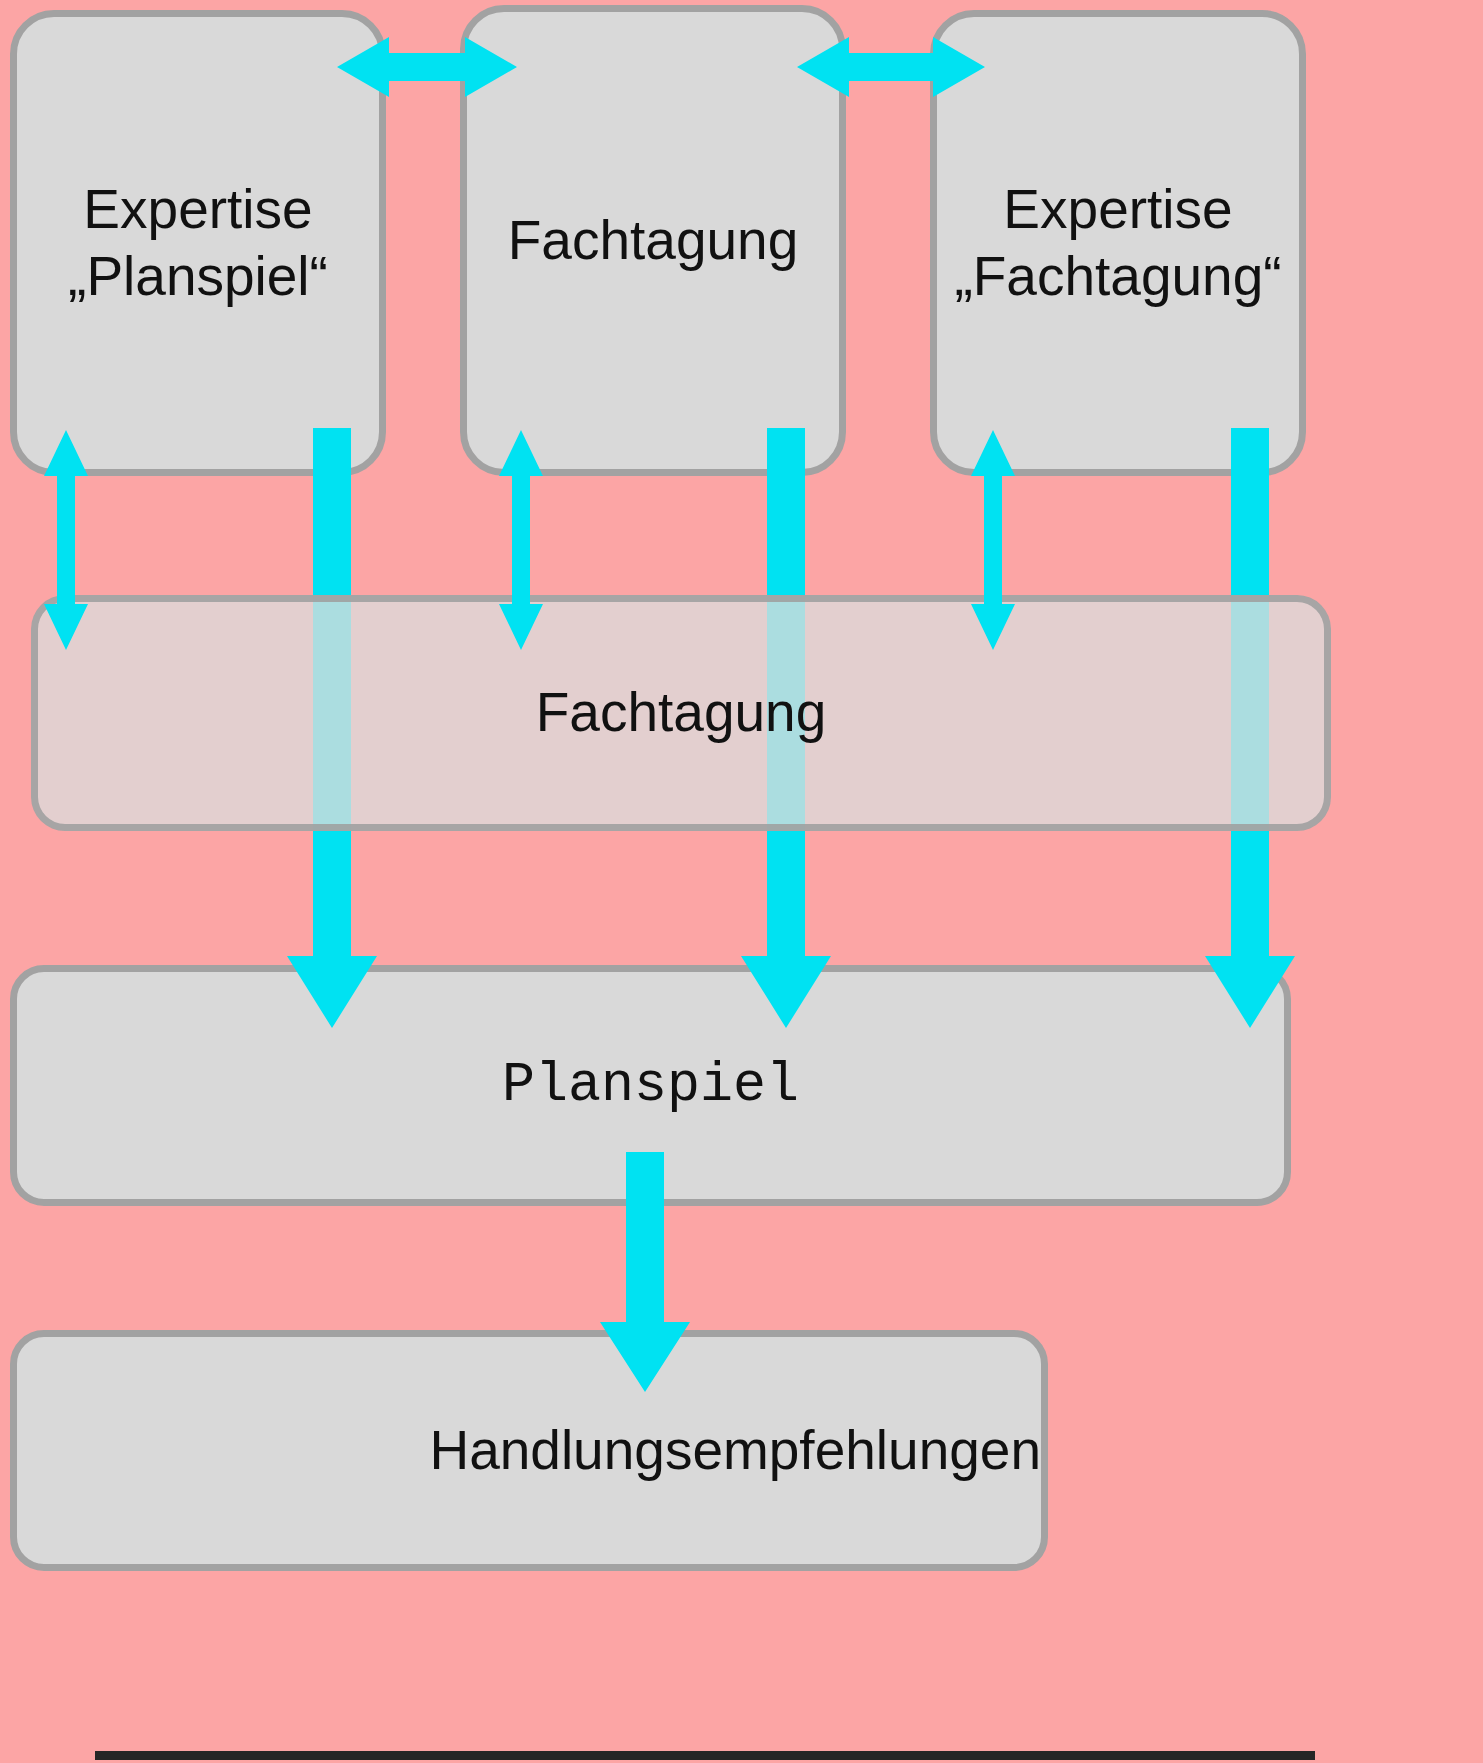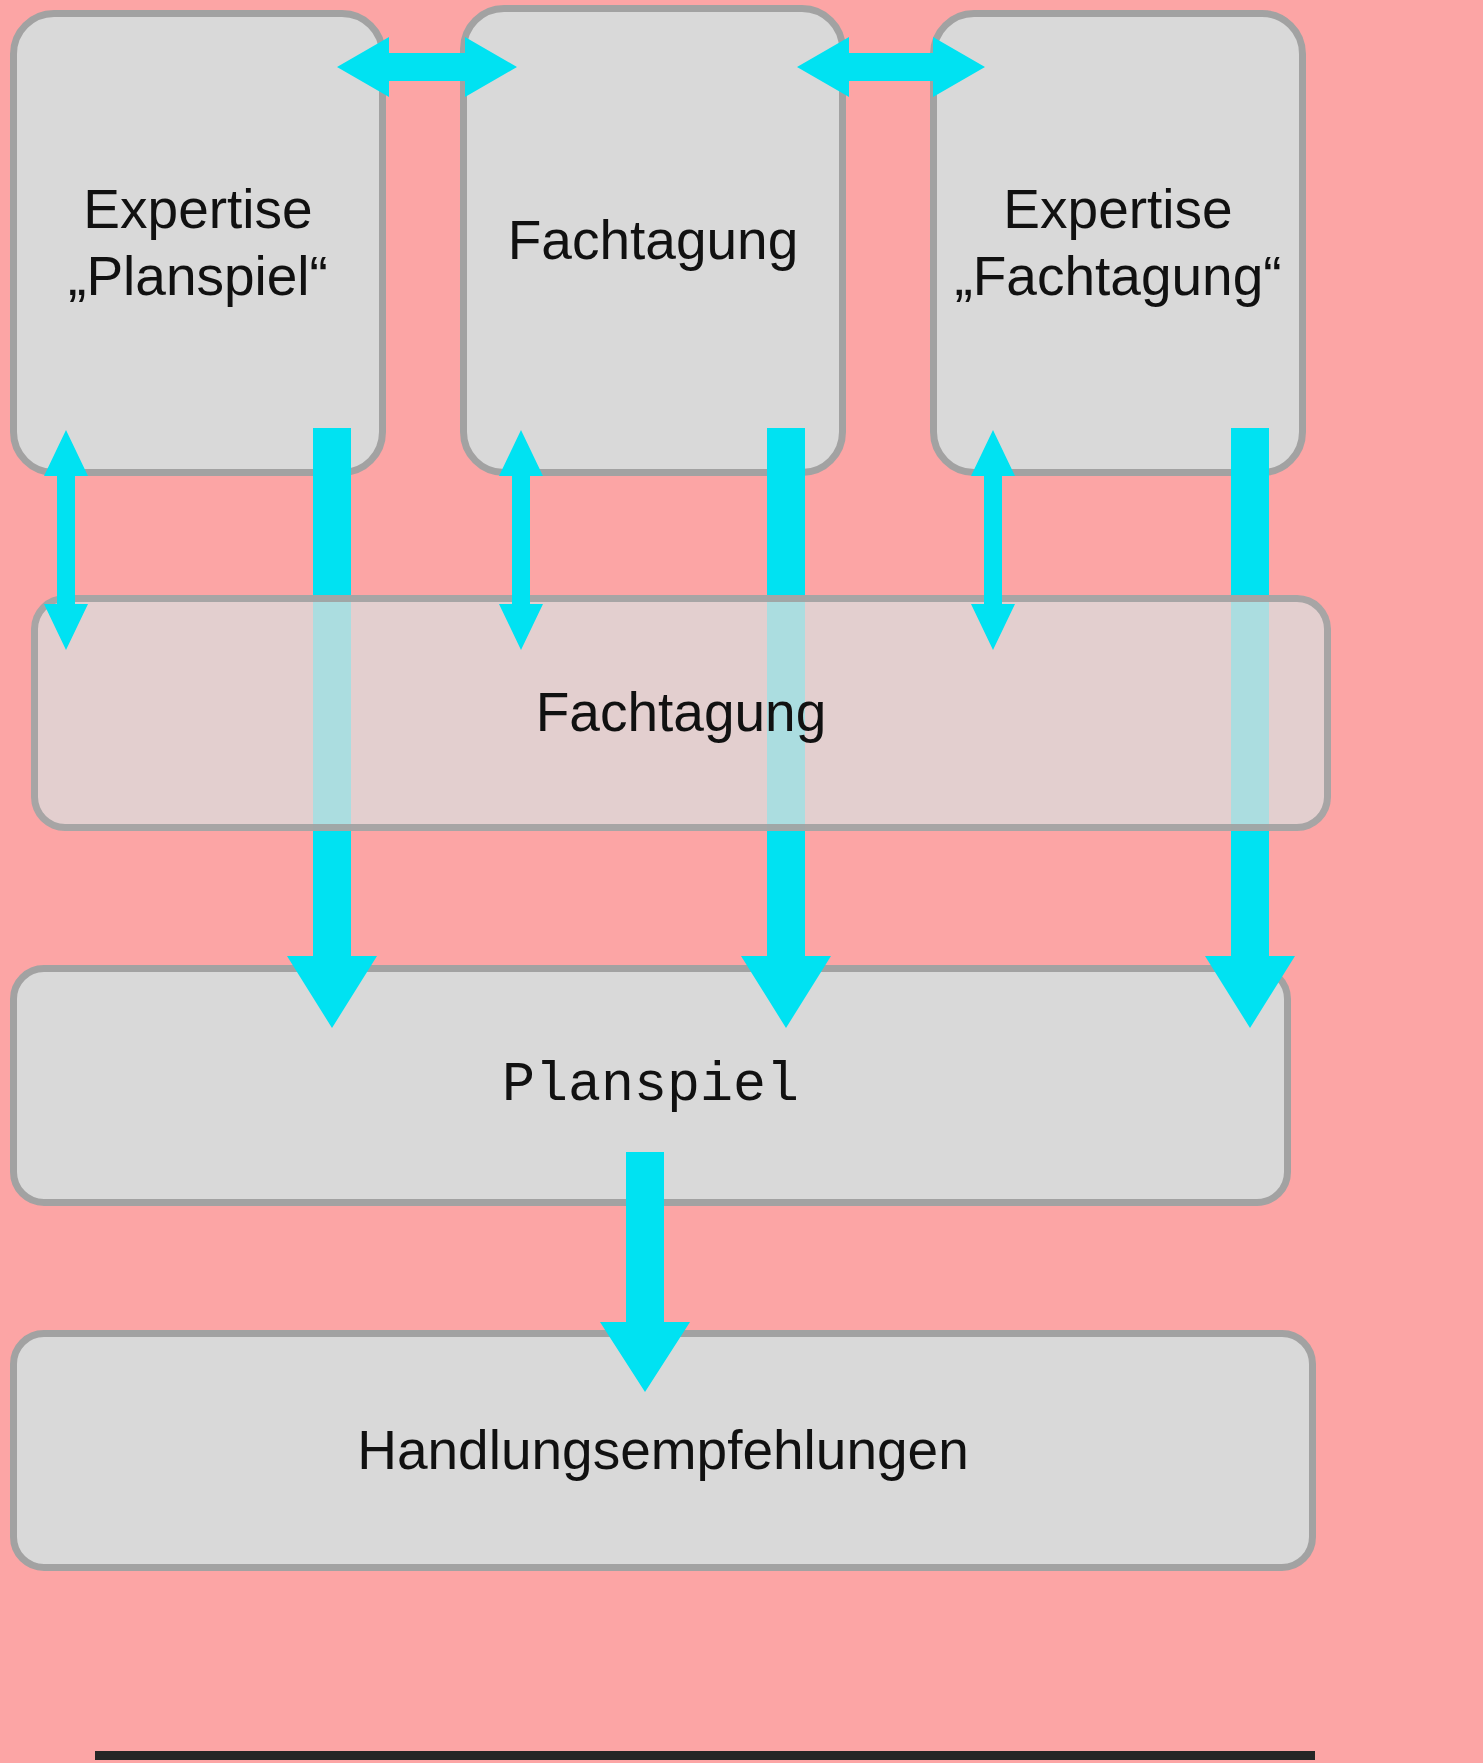--- a/index.html
+++ b/index.html
@@ -37,21 +37,21 @@
   #box-fallstudien{left:460px;top:5px;width:386px;height:471px;}
   #box-instrumente{left:930px;top:10px;width:376px;height:466px;}
   #box-fachtagung{
     left:10px;top:595px;width:1300px;height:236px;
     background:rgba(219,219,219,0.78);
     border-color:rgba(158,158,158,0.88);
     z-index:3;
     margin-left:21px;
   }
   #box-planspiel{left:10px;top:965px;width:1281px;height:241px;font-family:Liberation Mono, monospace;}
-  #box-handlung{left:10px;top:1330px;width:1306px;height:241px;}
+  #box-handlung{left:10px;top:1330px;width:1038px;height:241px;justify-content:flex-end;}
   .layer{
     position:absolute;
     left:0;top:0;
     width:1483px;height:1763px;
     pointer-events:none;
   }
   #arrows-under{z-index:2;}
   #arrows-over{z-index:4;}
   .arrow{fill:var(--arrow);}
   .bottom-rule{

